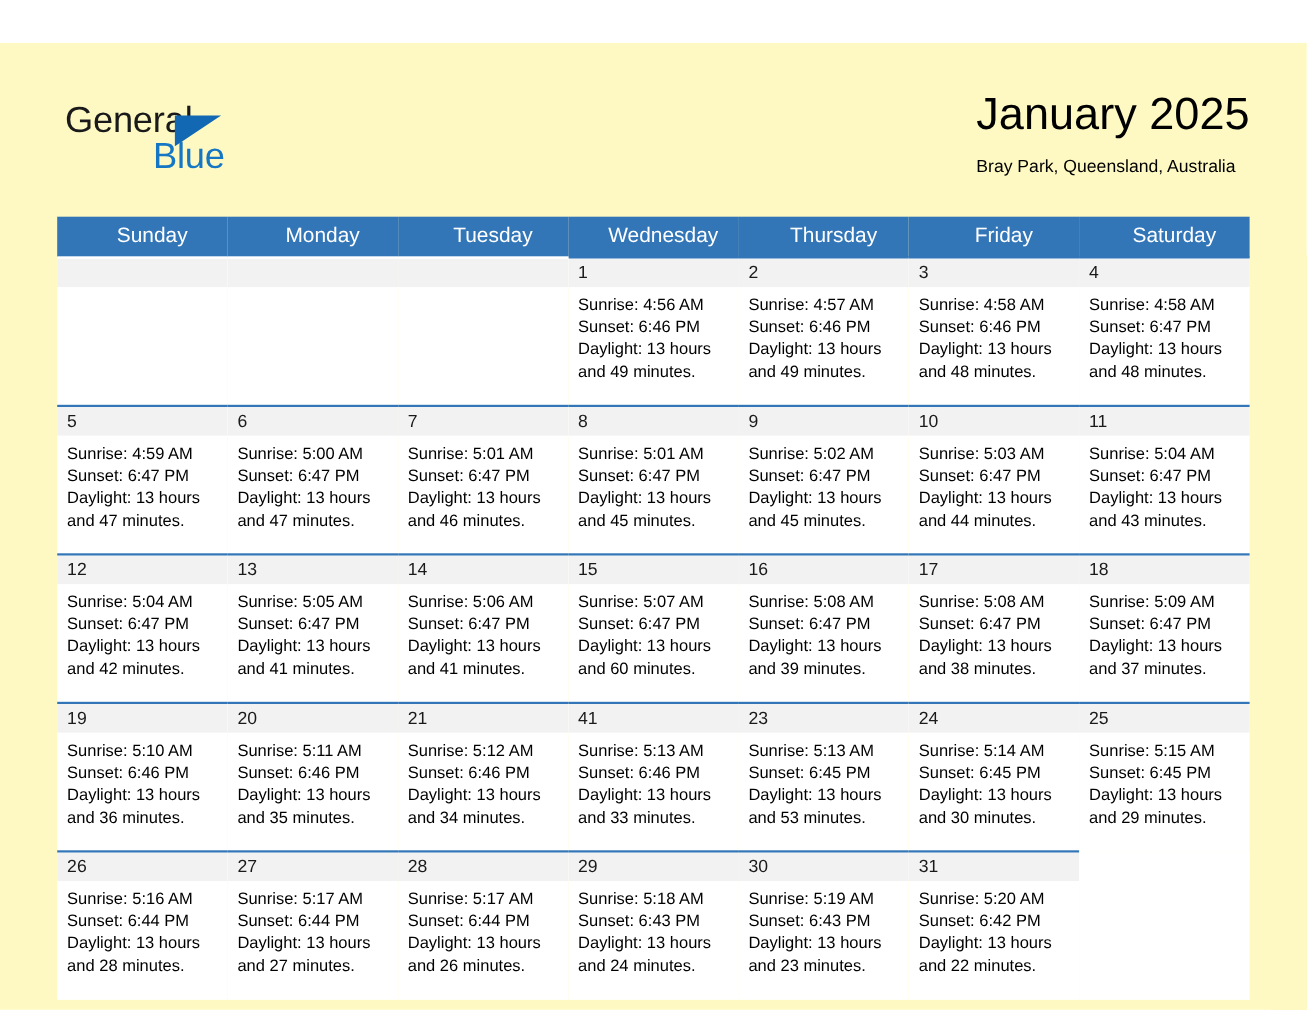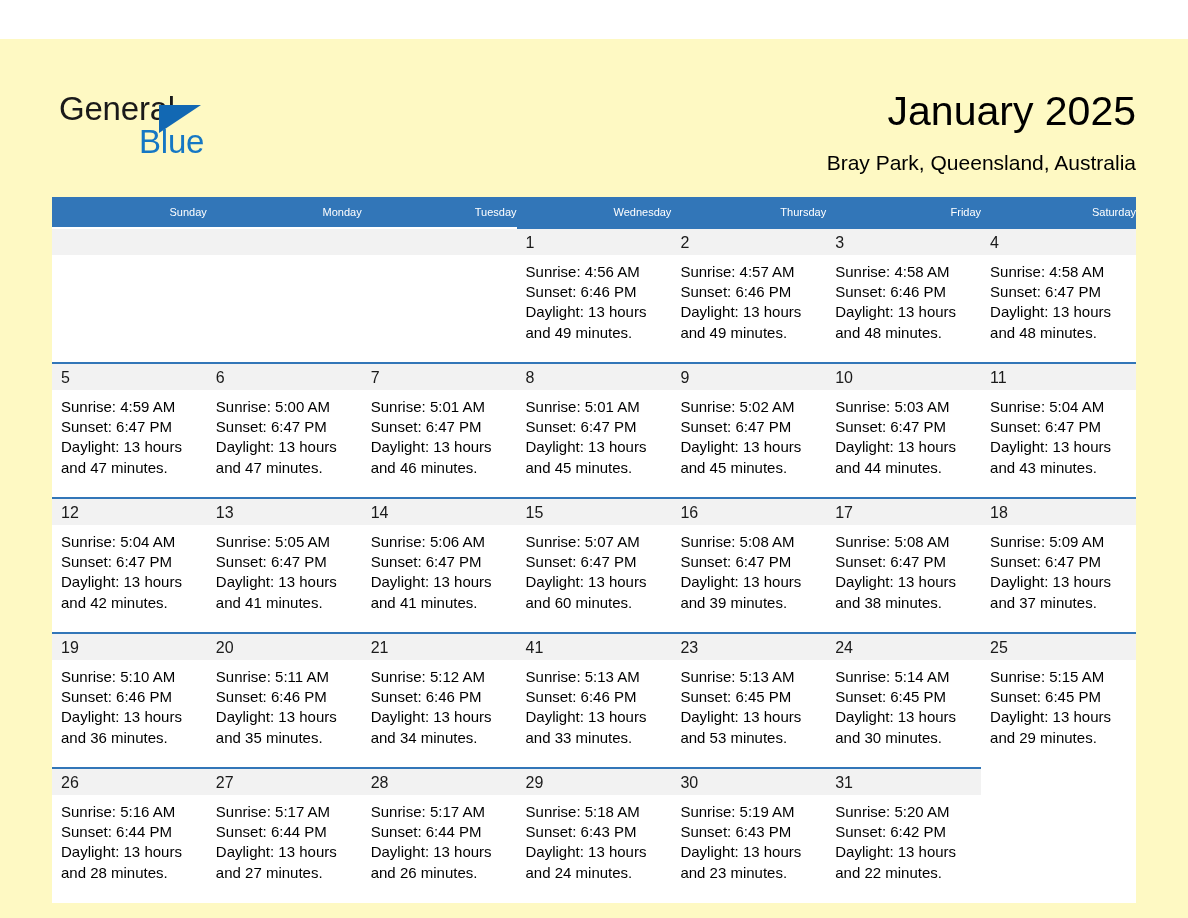--- a/index.html
+++ b/index.html
@@ -61,53 +61,52 @@
     left: 80px;
     top: 33px;
     font-size: 33px;
     color: #1577c4;
     letter-spacing: -0.2px;
   }
 
   .title-block {
     position: absolute;
     right: 0;
-    top: 12px;
-    text-align: right;
+    top: 4px;
   }
   .cal-title {
     font-size: 41px;
     font-weight: normal;
     color: #000;
     line-height: 1.1;
     letter-spacing: 0px;
     white-space: nowrap;
   }
   .cal-location {
     margin-top: 17px;
-    font-size: 21px;
+    font-size: 16px;
     color: #000;
     white-space: nowrap;
   }
 
   
   .calendar {
     position: absolute;
     left: 52px;
     top: 158px;
     width: 1084px;
     border-collapse: collapse;
     table-layout: fixed;
   }
   .calendar th {
     background: #3276b8;
     color: #ffffff;
     font-weight: normal;
-    font-size: 11px;
-    text-align: right;
+    font-size: 19px;
+    text-align: center;
     padding: 7px 0 7px 18px;
     height: 31px;
     vertical-align: middle;
   }
   .calendar col { width: 154.85px; }
 
   .daycell {
     vertical-align: top;
     padding: 0;
     height: 135px;

